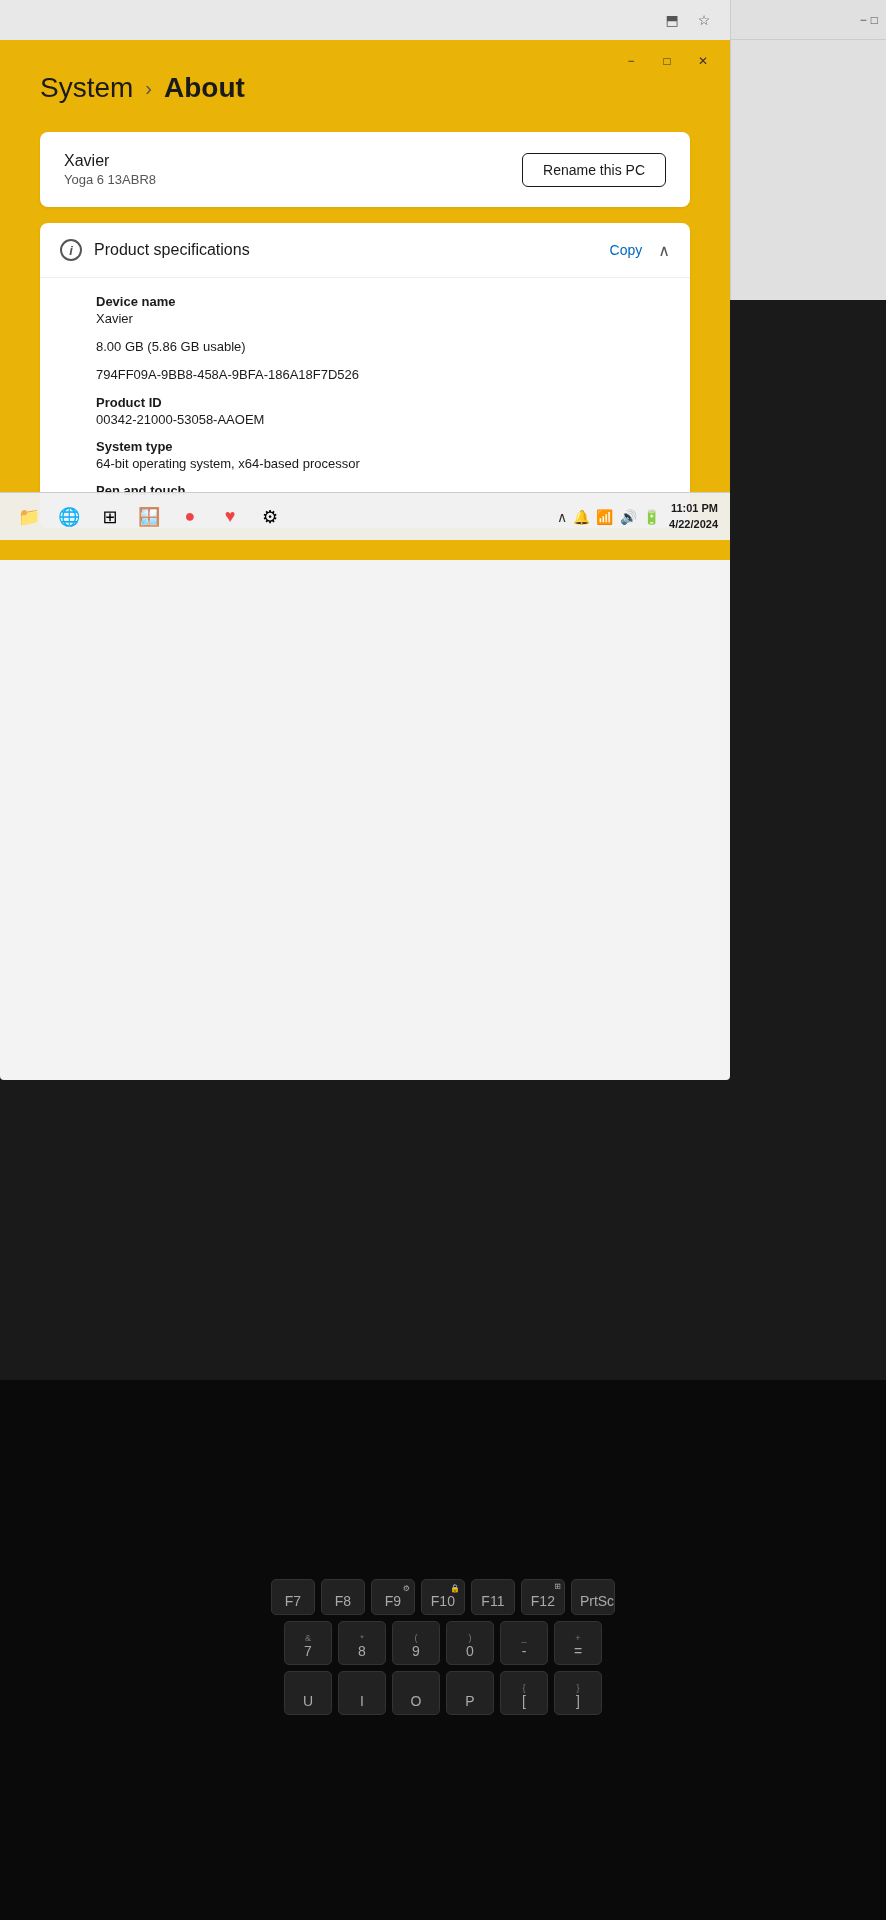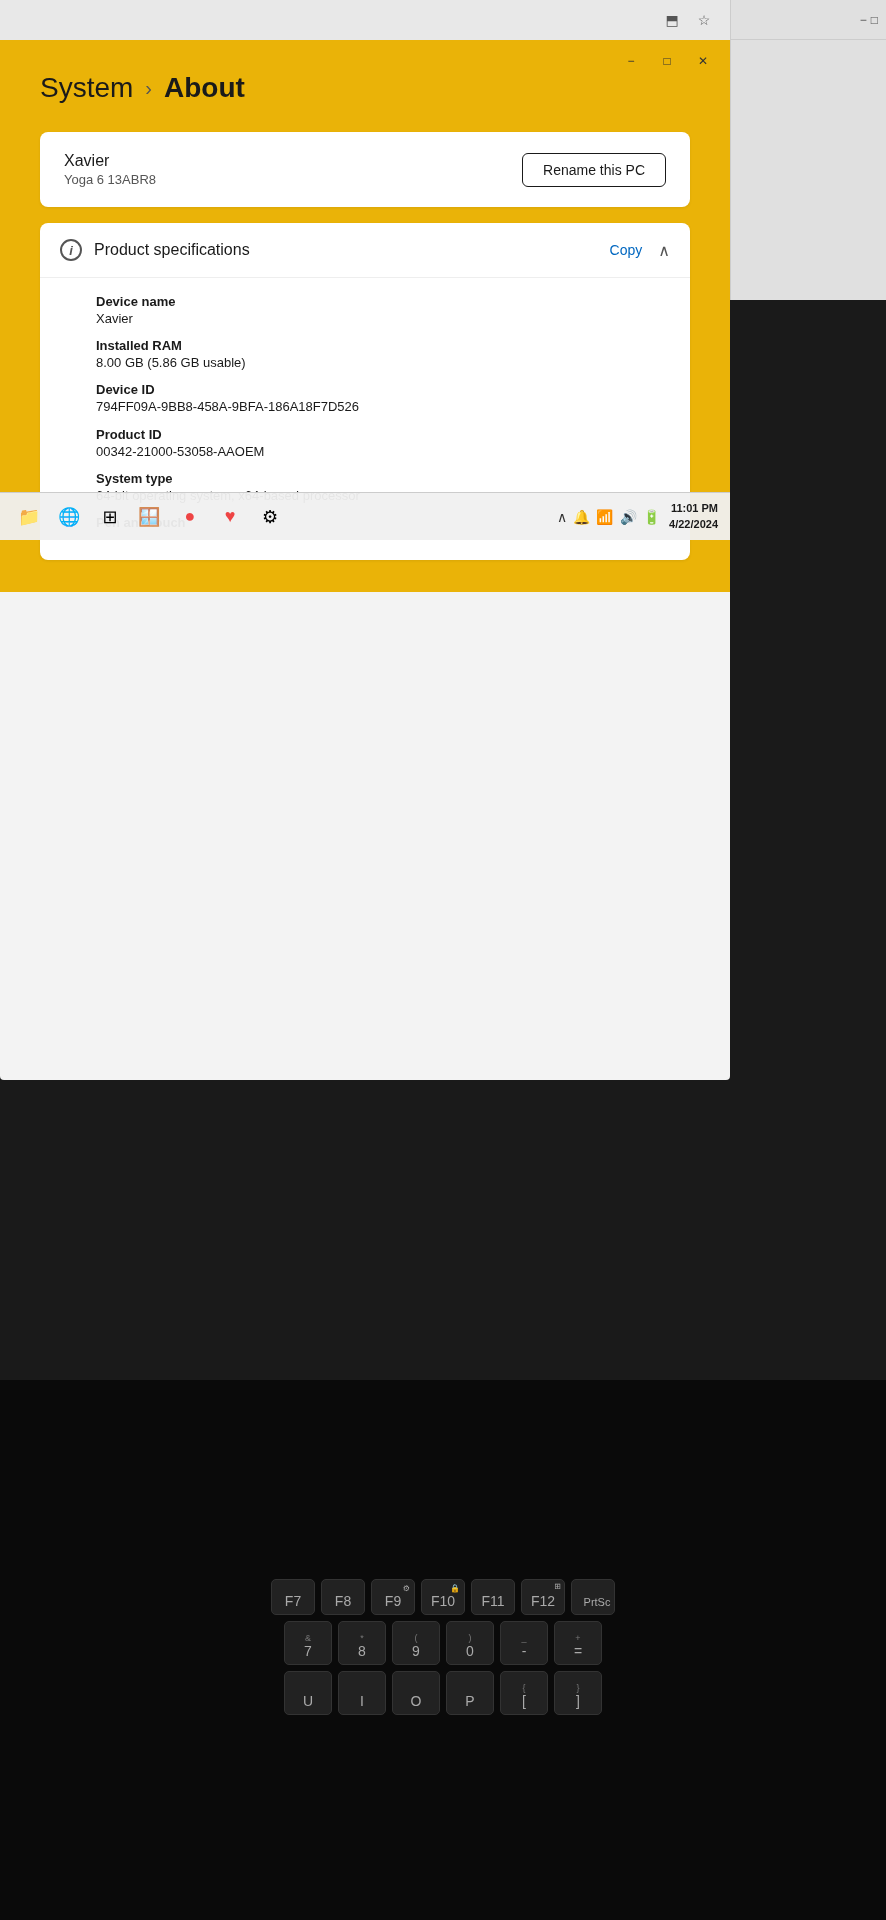--- a/index.html
+++ b/index.html
@@ -402,28 +402,26 @@
 
         <div class="spec-row">
           <div class="spec-label">Device name</div>
           <div class="spec-value-row">
             <div class="spec-value">Xavier</div>
           </div>
         </div>
 
 
         <div class="spec-row">
-          <div class="spec-label">Installed RAM</div>
           <div class="spec-value-row">
             <div class="spec-value">8.00 GB (5.86 GB usable)</div>
           </div>
         </div>
 
         <div class="spec-row">
-          <div class="spec-label">Device ID</div>
           <div class="spec-value-row">
             <div class="spec-value">794FF09A-9BB8-458A-9BFA-186A18F7D526</div>
           </div>
         </div>
 
         <div class="spec-row">
           <div class="spec-label">Product ID</div>
           <div class="spec-value-row">
             <div class="spec-value">00342-21000-53058-AAOEM</div>
           </div>
@@ -496,21 +494,21 @@
       <span class="main-char">F10</span>
     </div>
     <div class="key function-key wide">
       <span class="main-char">F11</span>
     </div>
     <div class="key function-key" style="position:relative;">
       <span style="position:absolute;top:2px;right:3px;font-size:8px;">⊞</span>
       <span class="main-char">F12</span>
     </div>
     <div class="key function-key wide">
-      <span class="main-char" style="font-size:11px;padding-left:8px;">PrtSc</span>
+      <span class="main-char" style="font-size:14px;padding-left:8px;">PrtSc</span>
     </div>
   </div>
 
   <div class="keyboard-row">
     <div class="key">
       <span class="top-char">&amp;</span>
       <span class="main-char">7</span>
     </div>
     <div class="key">
       <span class="top-char">*</span>

